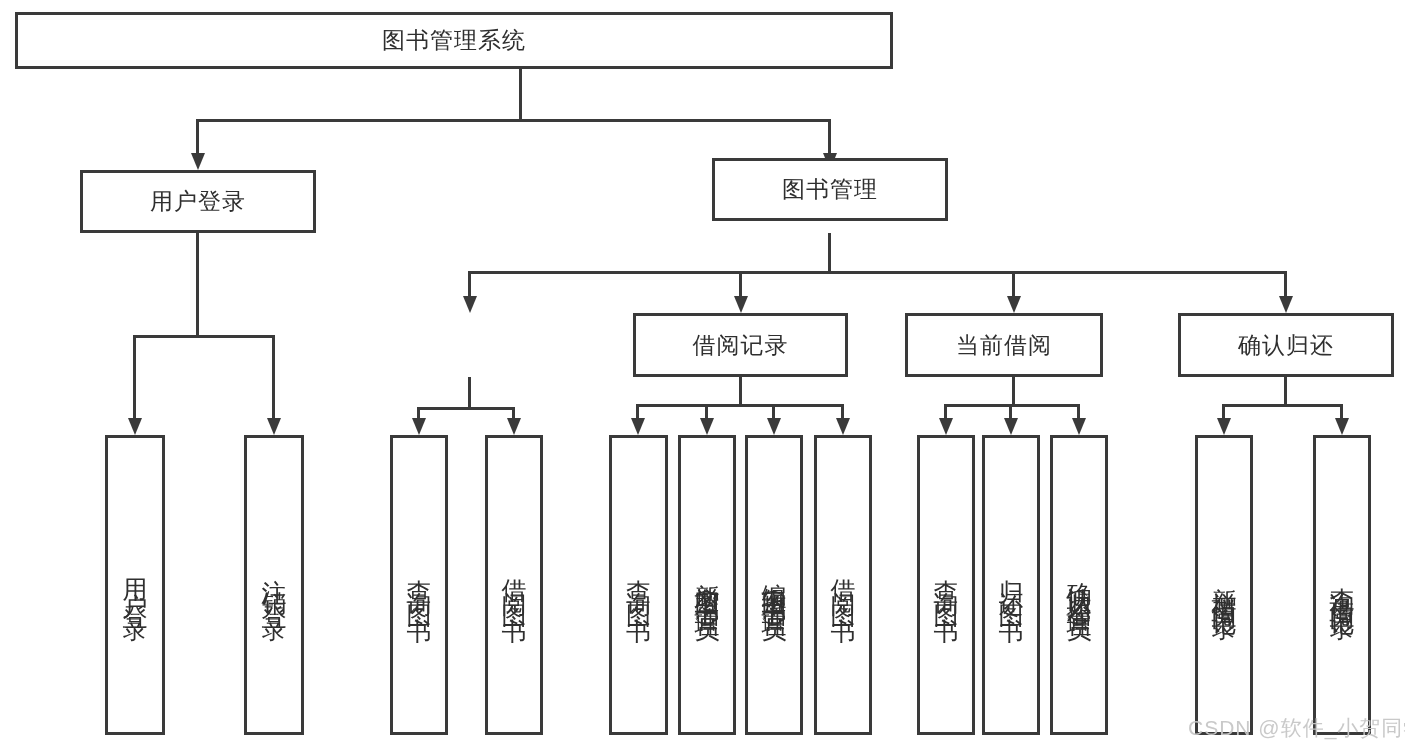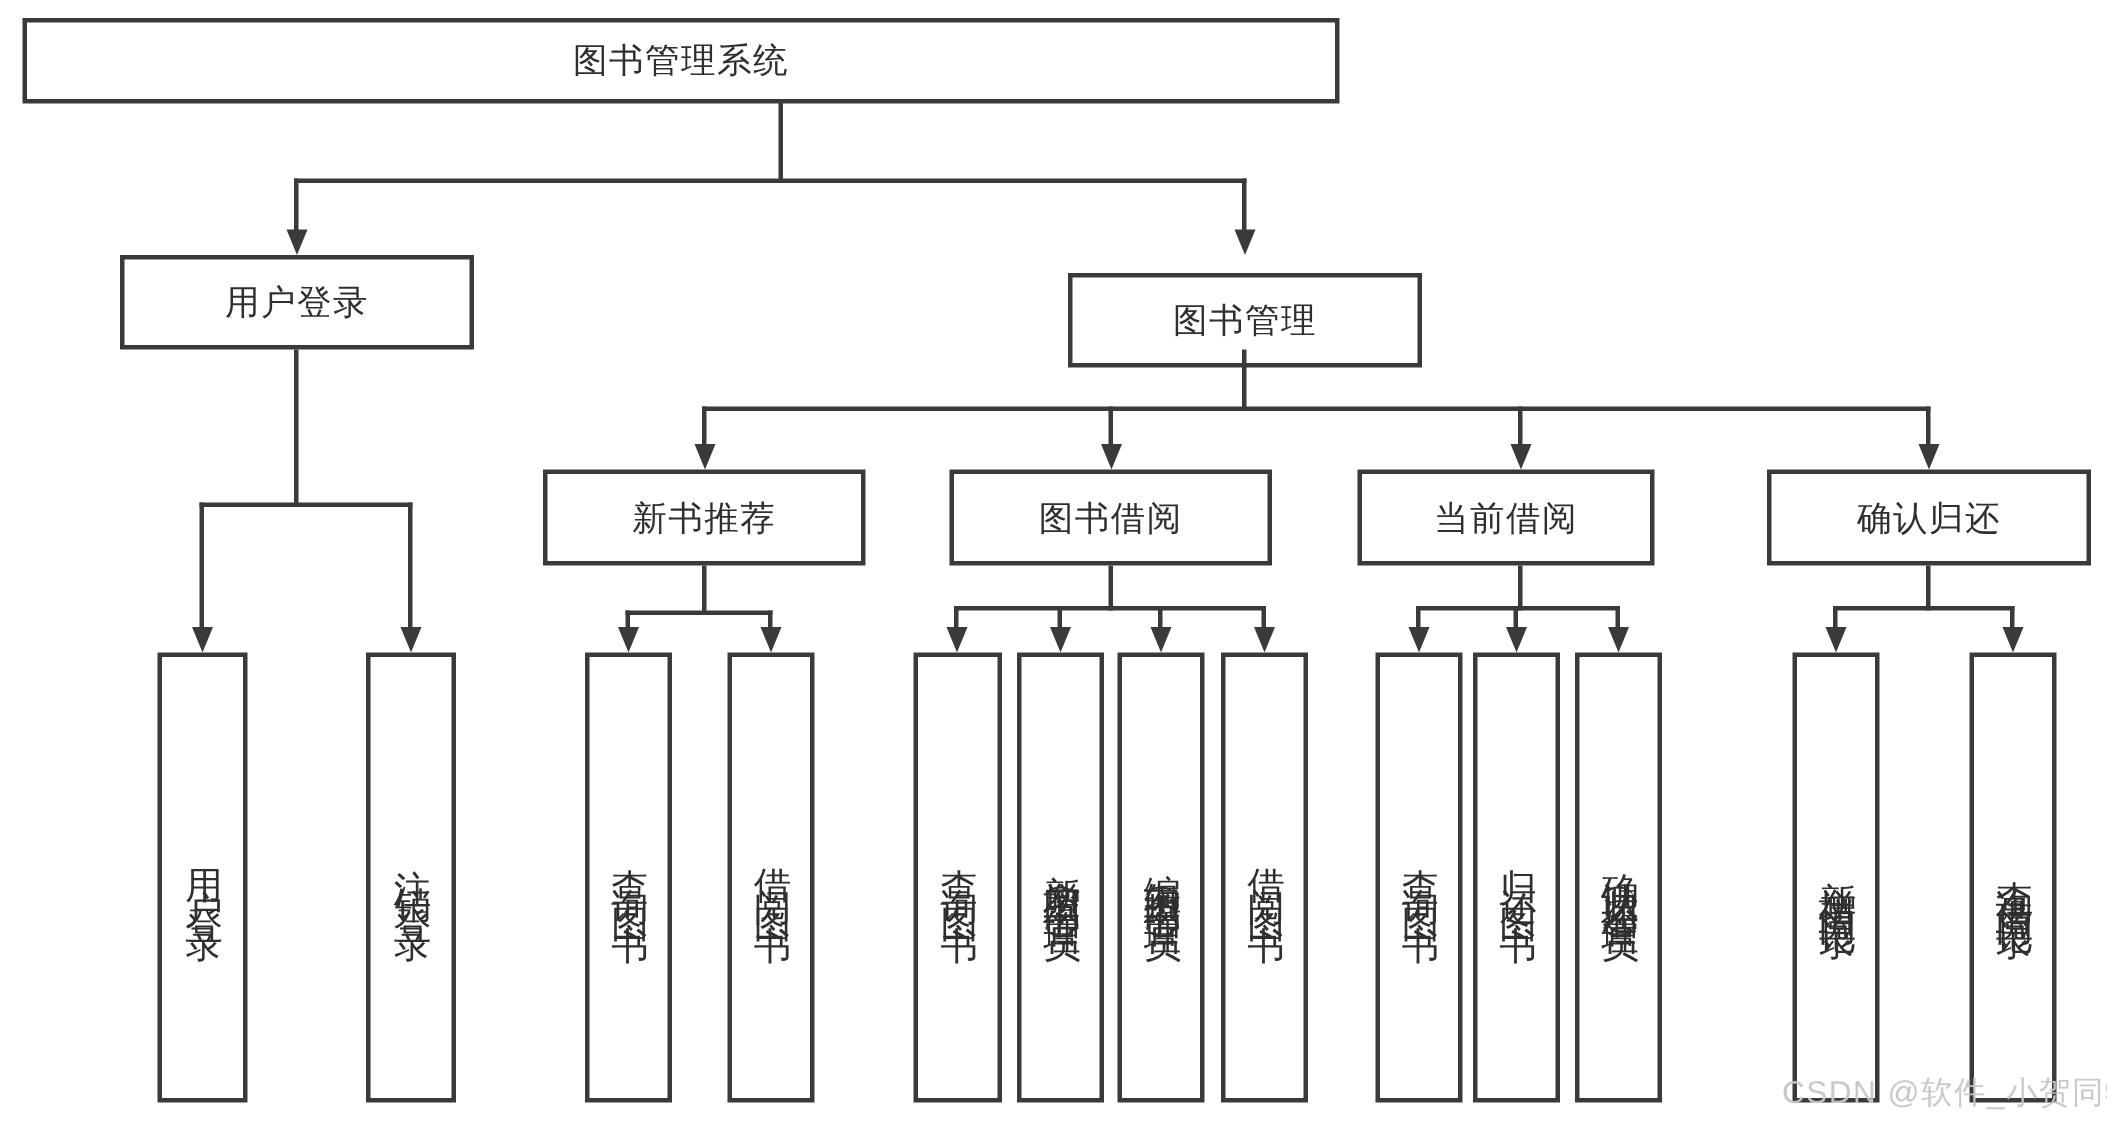--- a/index.html
+++ b/index.html
@@ -77,21 +77,21 @@
   <div class="vl" style="left:519px; top:68px; height:52px;"></div>
   <div class="hl" style="left:196px; top:119px; width:635px;"></div>
   <div class="vl" style="left:196px; top:119px; height:37px;"></div>
   <div class="vl" style="left:828px; top:119px; height:37px;"></div>
   <div class="arr" style="left:191px; top:153px;"></div>
   <div class="arr" style="left:823px; top:153px;"></div>
 
   <div class="node" style="left:80px; top:170px; width:236px; height:63px;">
     <span>用户登录</span>
   </div>
-  <div class="node" style="left:712px; top:182px; width:236px; height:63px;">
+  <div class="node" style="left:712px; top:158px; width:236px; height:63px;">
     <span>图书管理</span>
   </div>
 
   <div class="vl" style="left:196px; top:233px; height:104px;"></div>
   <div class="hl" style="left:133px; top:335px; width:142px;"></div>
   <div class="vl" style="left:133px; top:335px; height:86px;"></div>
   <div class="vl" style="left:272px; top:335px; height:86px;"></div>
   <div class="arr" style="left:128px; top:418px;"></div>
   <div class="arr" style="left:267px; top:418px;"></div>
 
@@ -99,25 +99,22 @@
   <div class="hl" style="left:468px; top:271px; width:819px;"></div>
   <div class="vl" style="left:468px; top:271px; height:28px;"></div>
   <div class="vl" style="left:739px; top:271px; height:28px;"></div>
   <div class="vl" style="left:1012px; top:271px; height:28px;"></div>
   <div class="vl" style="left:1284px; top:271px; height:28px;"></div>
   <div class="arr" style="left:463px; top:296px;"></div>
   <div class="arr" style="left:734px; top:296px;"></div>
   <div class="arr" style="left:1007px; top:296px;"></div>
   <div class="arr" style="left:1279px; top:296px;"></div>
 
-  <div class="node" style="left:362px; top:313px; width:215px; height:64px;">
-    <span>新书推荐</span>
-  </div>
   <div class="node" style="left:633px; top:313px; width:215px; height:64px;">
-    <span>图书借阅</span>
+    <span>借阅记录</span>
   </div>
   <div class="node" style="left:905px; top:313px; width:198px; height:64px;">
     <span>当前借阅</span>
   </div>
   <div class="node" style="left:1178px; top:313px; width:216px; height:64px;">
     <span>确认归还</span>
   </div>
 
   <div class="vl" style="left:468px; top:377px; height:32px;"></div>
   <div class="hl" style="left:417px; top:407px; width:98px;"></div>

